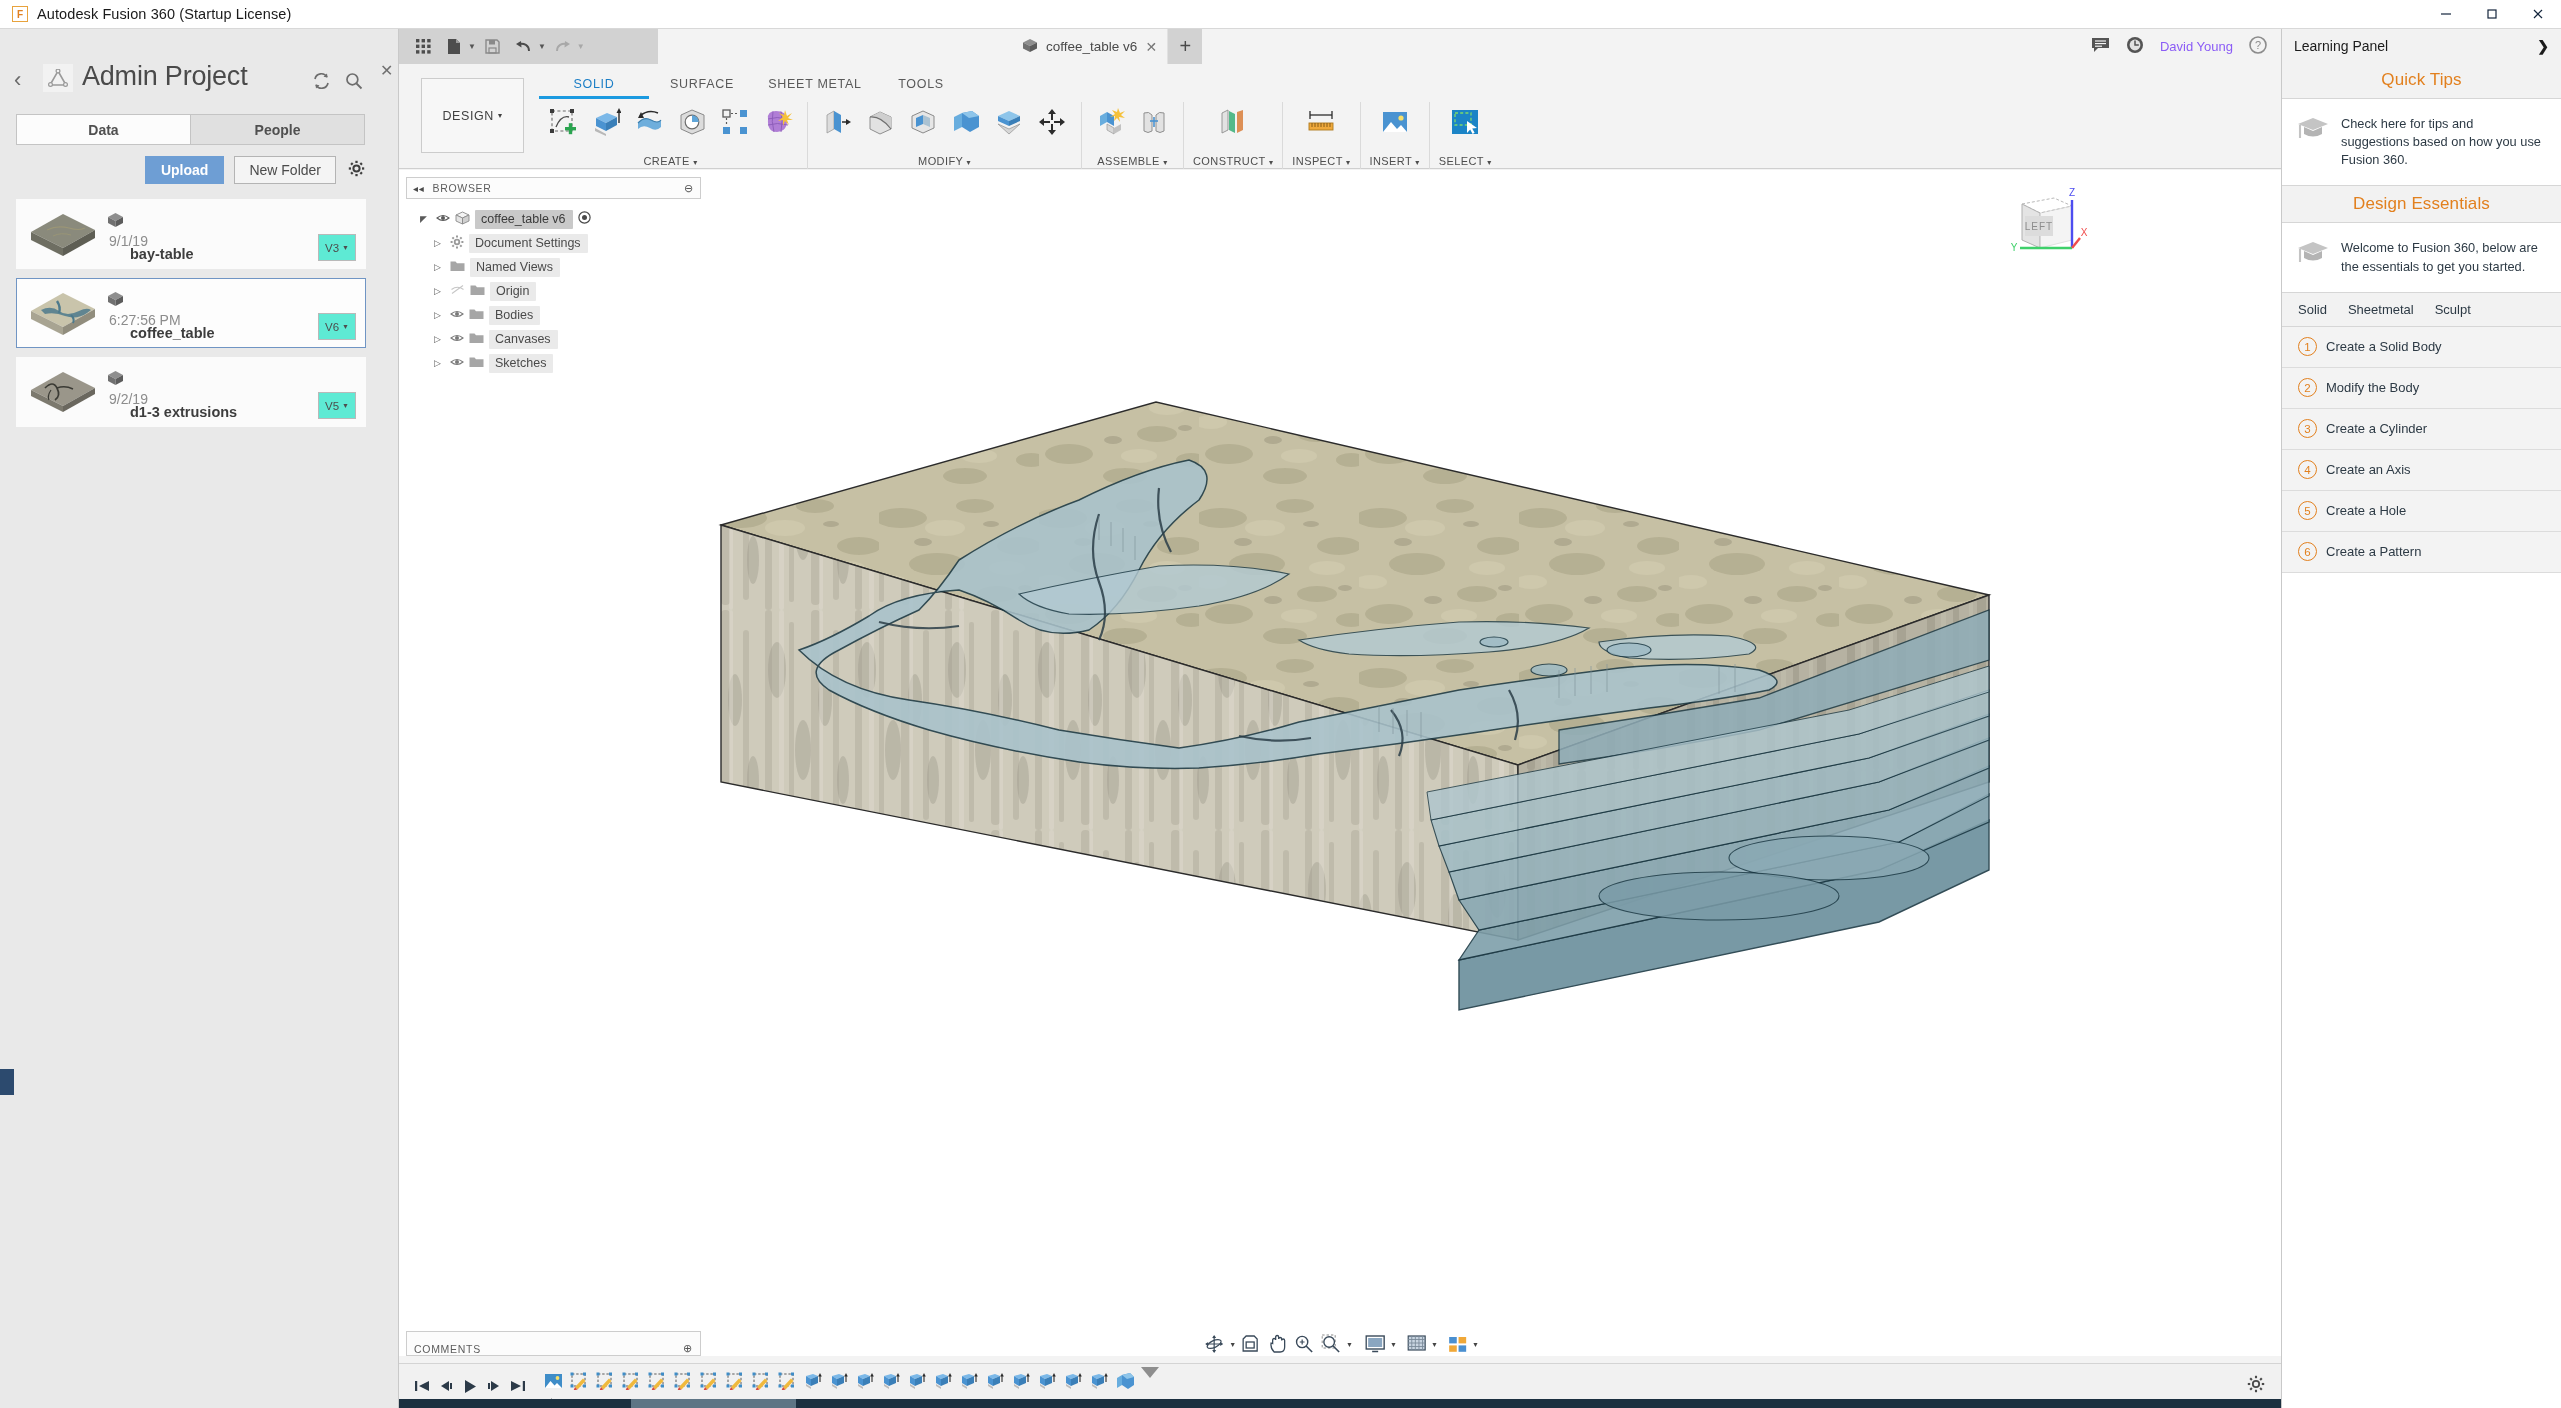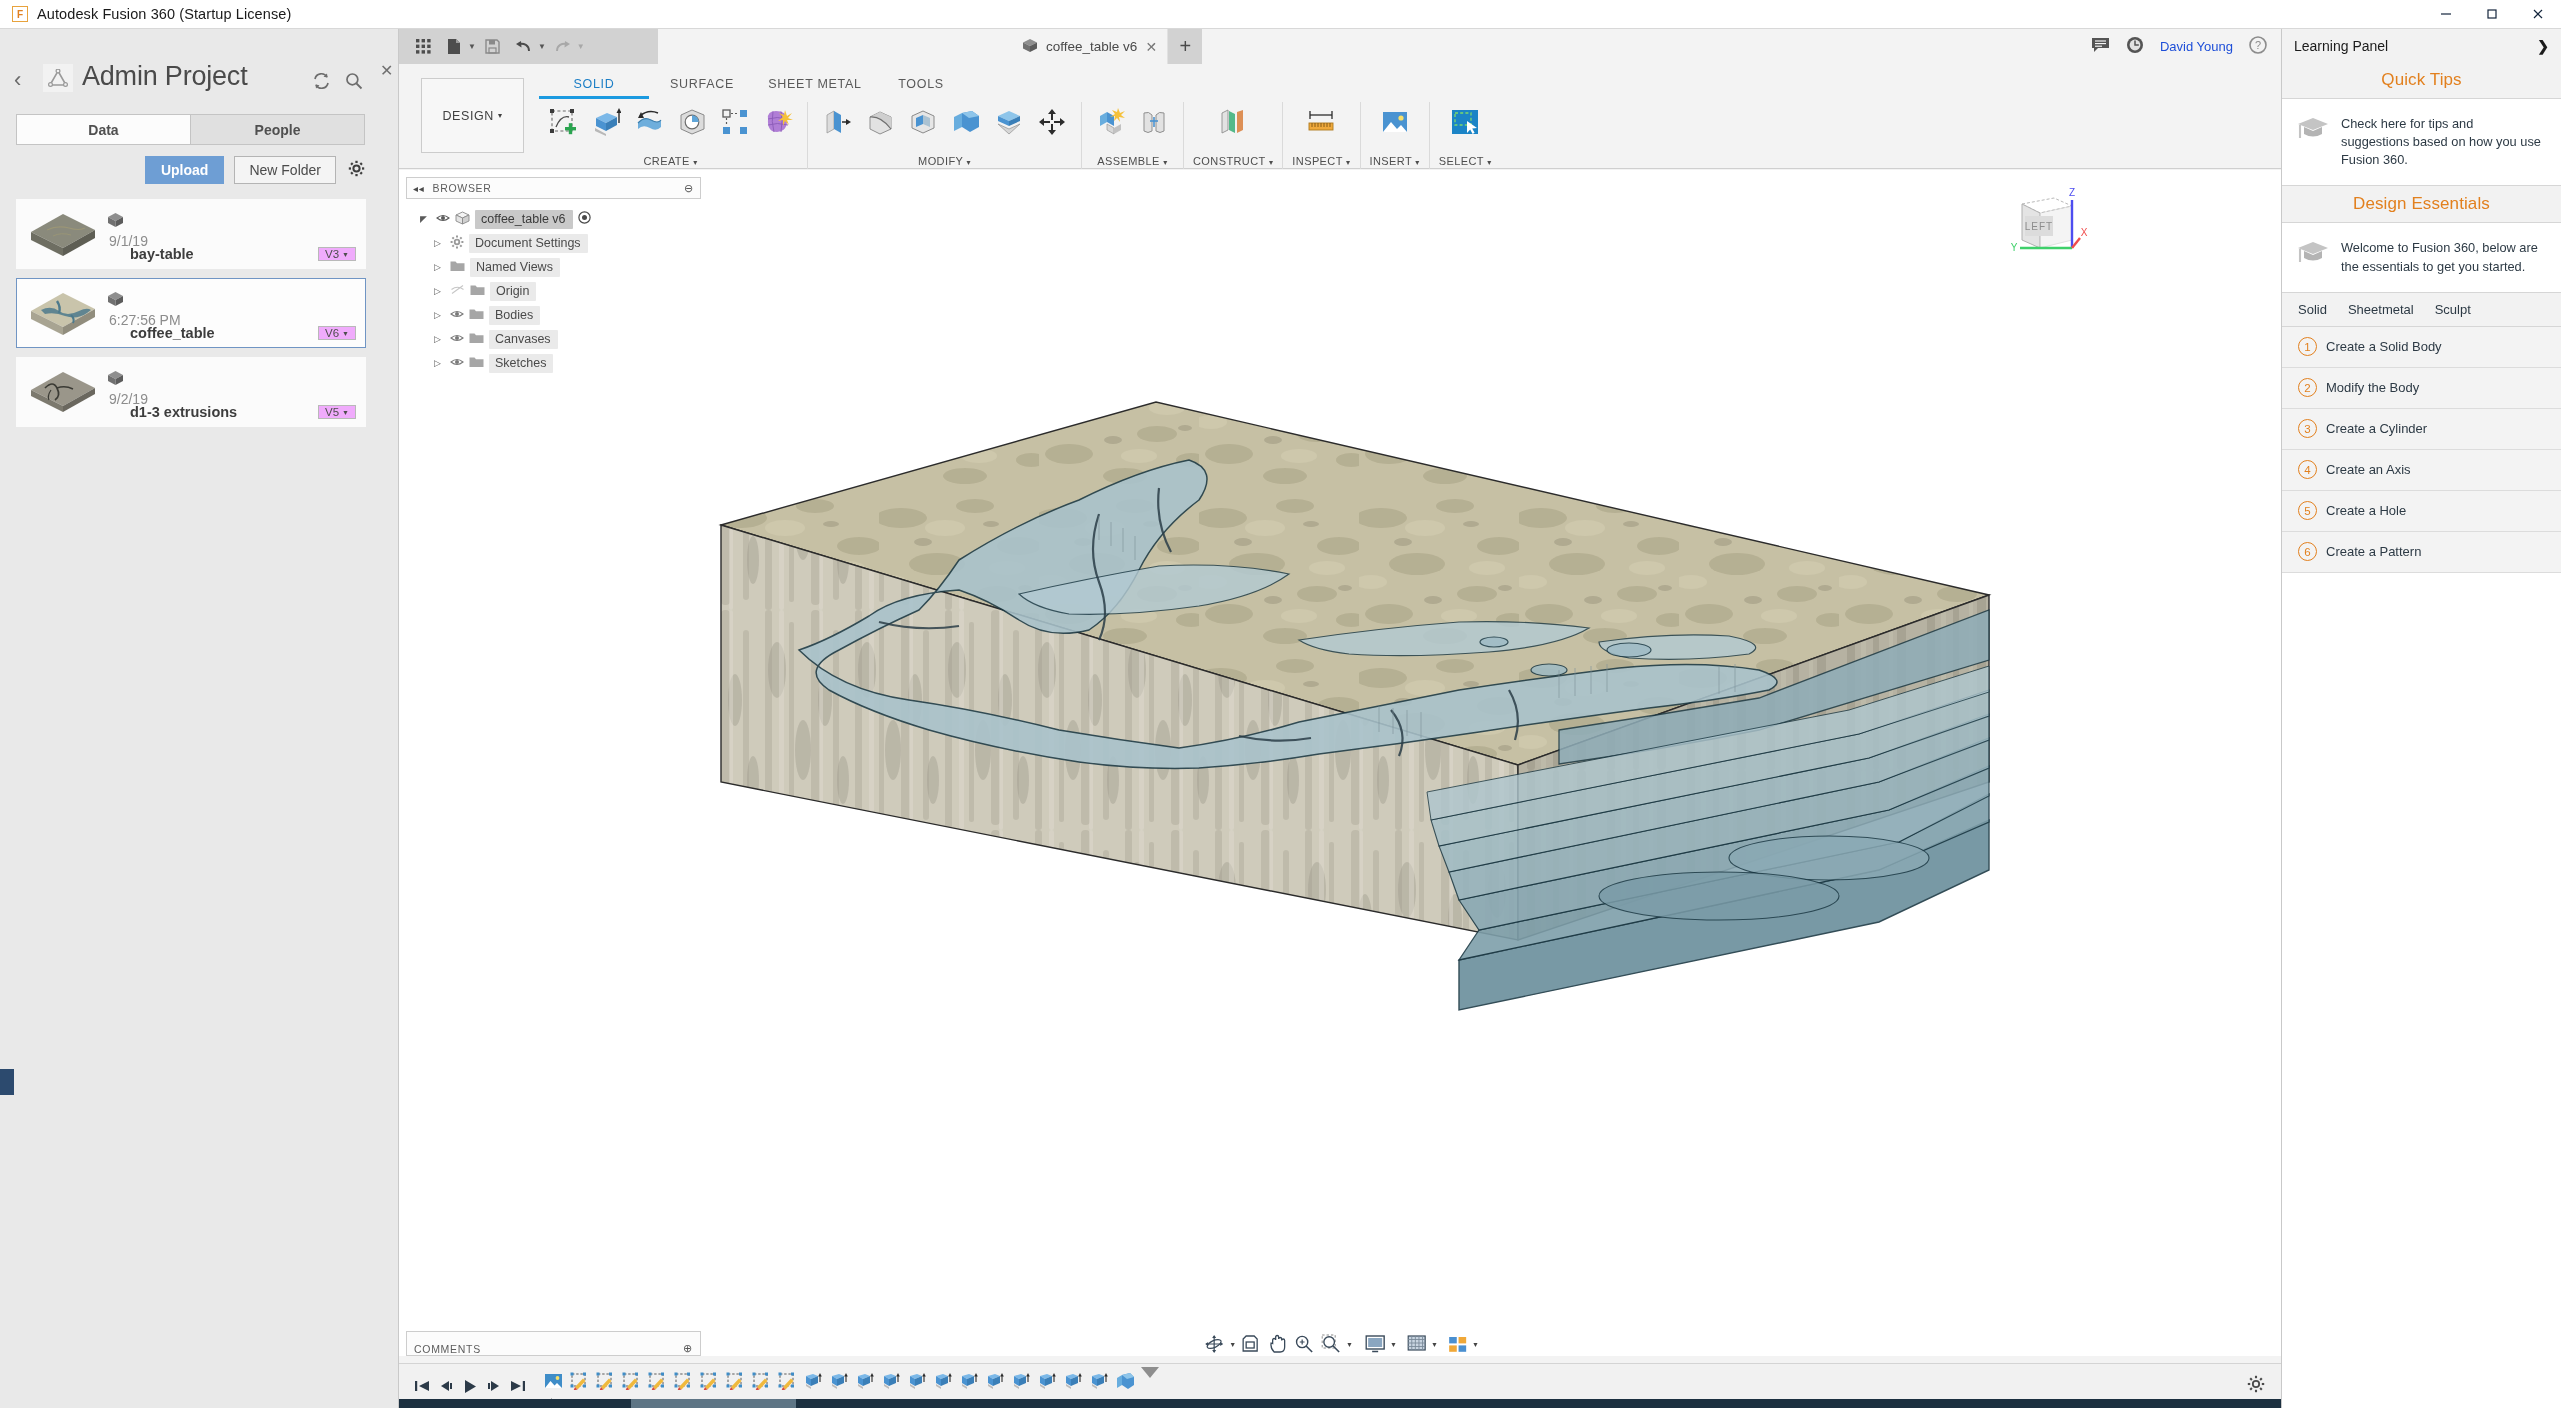--- a/index.html
+++ b/index.html
@@ -91,22 +91,22 @@
   }
   .dp-cube-icon { position: absolute; left: 90px; top: 12px; }
   .dp-name {
     position: absolute; left: 113px; top: 11px; font-size: 14.5px;
     color: #3d3d3d; font-weight: bold; margin-top: 35px;
   }
   .dp-date {
     position: absolute; left: 92px; top: 33px; font-size: 14px; color: #8c8c8c;
   }
   .dp-ver {
-    position: absolute; right: 9px; bottom: 7px; height: 14px;
-    min-width: 38px; border: 1px solid #b9b9b9; background: #f0abfc;
+    position: absolute; right: 9px; bottom: 7px; height: 27px;
+    min-width: 38px; border: 1px solid #b9b9b9; background: #5eead4;
     font-size: 11.5px; color: #4d4d4d; display: flex; align-items: center;
     justify-content: center; gap: 3px; padding: 0 4px; cursor: pointer;
   }
 
   
   .fusion {
     position: absolute; left: 399px; top: 29px; width: 1882px; height: 1379px;
     background: #f3f3f3;
   }
 
@@ -142,21 +142,21 @@
   }
   .doc-newtab {
     width: 34px; height: 35px; background: #d2d2d2; display: flex;
     align-items: center; justify-content: center; font-size: 20px;
     color: #4a4a4a; cursor: pointer;
   }
   .doc-right {
     margin-left: auto; display: flex; align-items: center; gap: 16px;
     padding-right: 14px;
   }
-  .doc-user { font-size: 13px; color: #1d4ed8; cursor: pointer; text-align: right; }
+  .doc-user { font-size: 13px; color: #8b5cf6; cursor: pointer; text-align: right; }
 
   
   .ribbon {
     position: absolute; left: 0; top: 35px; width: 1882px; height: 105px;
     background: #f3f3f3; border-bottom: 1px solid #cfcfcf;
   }
   .design-box {
     position: absolute; left: 22px; top: 14px; width: 103px; height: 75px;
     border: 1px solid #cccccc; background: #f7f7f7; display: flex;
     align-items: center; justify-content: center; font-size: 12.5px;

